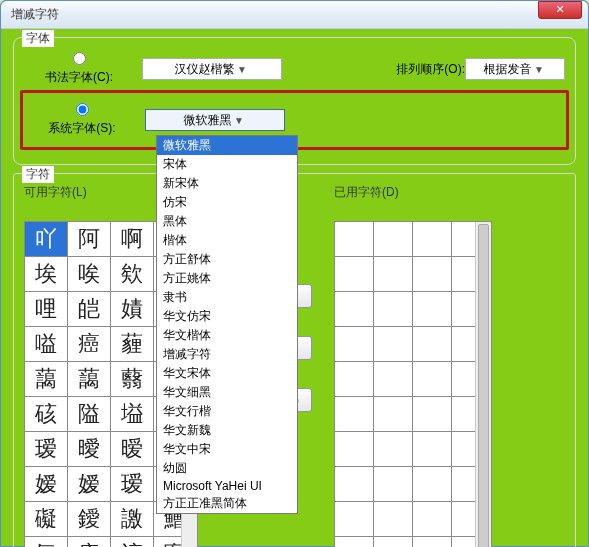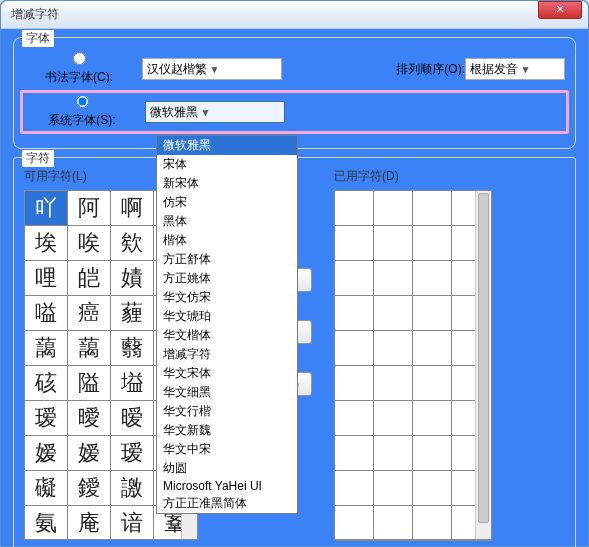--- a/index.html
+++ b/index.html
@@ -1,37 +1,37 @@
 <!DOCTYPE html>
 <html><head>
 <meta charset="utf-8">
 <style>
 * { box-sizing: border-box; margin: 0; padding: 0; font-family: "Microsoft YaHei", sans-serif; }
 body { background: #ececec; width: 589px; height: 547px; overflow: hidden; }
-.window { width: 589px; height: 547px; background: #3b82f6; border: 1px solid #5a8fc9; border-radius: 6px 6px 0 0; box-shadow: 0 0 6px rgba(0,0,0,.2); }
+.window { width: 589px; height: 547px; background: #84cc16; border: 1px solid #5a8fc9; border-radius: 6px 6px 0 0; box-shadow: 0 0 6px rgba(0,0,0,.2); }
 .titlebar { height: 28px; background: linear-gradient(#fdfefe,#e6eef7 45%,#d9e6f3); border-radius: 6px 6px 0 0; display: flex; align-items: center; padding: 0 6px; border-bottom: 1px solid #b9cde2; }
 .title { font-size: 12px; color: #333; flex: 1; padding-left: 4px; }
 .close-btn { width: 44px; height: 18px; background: linear-gradient(#e67,#c9302c); border: 1px solid #a02622; border-radius: 0 0 3px 3px; color: #fff; font-size: 11px; text-align: center; line-height: 14px; cursor: pointer; margin-top: -10px; }
 .close-btn::before { content: "✕"; }
 .body { padding: 8px 12px 12px; position: relative; }
 .fieldset { border: 1px solid #d6d6d6; border-radius: 8px; padding: 10px 10px 12px; margin-bottom: 8px; position: relative; }
 .legend { position: absolute; top: -8px; left: 8px; background: #fff; padding: 0 4px; font-size: 12px; color: #333; }
 .row { display: flex; align-items: center; gap: 8px; margin: 4px 0; font-size: 12px; }
 .radio-wrap { display: flex; align-items: center; gap: 4px; width: 110px; flex-direction: column; }
 input[type=radio] { width: 13px; height: 13px; }
-.combo { border: 1px solid #abadb3; background: #fff; font-size: 12px; padding: 2px 4px; height: 22px; display: flex; align-items: center; justify-content: flex-start; }
+.combo { border: 1px solid #abadb3; background: #fff; font-size: 12px; padding: 2px 4px; height: 22px; display: flex; align-items: center; justify-content: center; }
 .combo .arrow { width: 15px; text-align: center; color: #555; font-size: 10px; }
 .combo-cal { width: 140px; }
 .combo-sys { width: 140px; }
-.highlight { border: 3px solid #f9a8d4; border-radius: 2px; padding: 2px 4px; margin: 2px -4px; }
+.highlight { border: 3px solid #b91c1c; border-radius: 2px; padding: 10px 4px; margin: 2px -4px; }
 .sort-group { display: flex; align-items: center; margin-left: auto; }
 .combo-sort { width: 100px; }
 .charset { border: 1px solid #d6d6d6; border-radius: 3px; padding: 10px; position: relative; height: 420px; display: flex; gap: 12px; }
 .avail { flex: 0 0 176px; }
-.avail-label, .used-label { font-size: 12px; margin-bottom: 5px; color: #333; }
+.avail-label, .used-label { font-size: 12px; margin-bottom: 20px; color: #333; }
 .grid { border: 1px solid #8a8a8a; width: 174px; height: 350px; background: #fff; display: grid; grid-template-columns: repeat(4,1fr); grid-auto-rows: 35px; overflow: hidden; position: relative; }
 .grid-cell { border-right: 1px solid #8a8a8a; border-bottom: 1px solid #8a8a8a; display: flex; align-items: center; justify-content: center; font-size: 22px; color: #222; }
 .grid-cell.sel { background: #2b73d4; color: #fff; }
 .scrollbar { position: absolute; right: 0; top: 0; bottom: 0; width: 16px; background: #eee; border-left: 1px solid #ccc; }
 .scrollbar .thumb { position: absolute; left: 2px; right: 2px; top: 2px; height: 60px; background: #cdcdcd; border: 1px solid #aaa; border-radius: 2px; }
 .mid-btns { flex: 0 0 110px; display: flex; flex-direction: column; align-items: center; padding-top: 100px; gap: 28px; }
 .btn { min-width: 90px; height: 24px; background: linear-gradient(#fefefe,#e6e6e6); border: 1px solid #8a98a8; border-radius: 3px; font-size: 12px; color: #222; cursor: pointer; }
 .btn:disabled { color: #999; }
 .used-wrap { flex: 1; position: relative; }
 .used-grid { border: 1px solid #8a8a8a; width: 158px; height: 350px; background: #fff; display: grid; grid-template-columns: repeat(4,1fr); grid-auto-rows: 35px; position: relative; }
@@ -195,22 +195,22 @@
 
     <div class="dropdown" id="font-dropdown">
         <div class="item sel">微软雅黑</div>
         <div class="item">宋体</div>
         <div class="item">新宋体</div>
         <div class="item">仿宋</div>
         <div class="item">黑体</div>
         <div class="item">楷体</div>
         <div class="item">方正舒体</div>
         <div class="item">方正姚体</div>
+        <div class="item">隶书</div>
         <div class="item">华文仿宋</div>
-        <div class="item">华文琥珀</div>
         <div class="item">华文楷体</div>
         <div class="item">增减字符</div>
         <div class="item">华文宋体</div>
         <div class="item">华文细黑</div>
         <div class="item">华文行楷</div>
         <div class="item">华文新魏</div>
         <div class="item">华文中宋</div>
         <div class="item">幼圆</div>
         <div class="item">Microsoft YaHei UI</div>
         <div class="item">方正正准黑简体</div>

